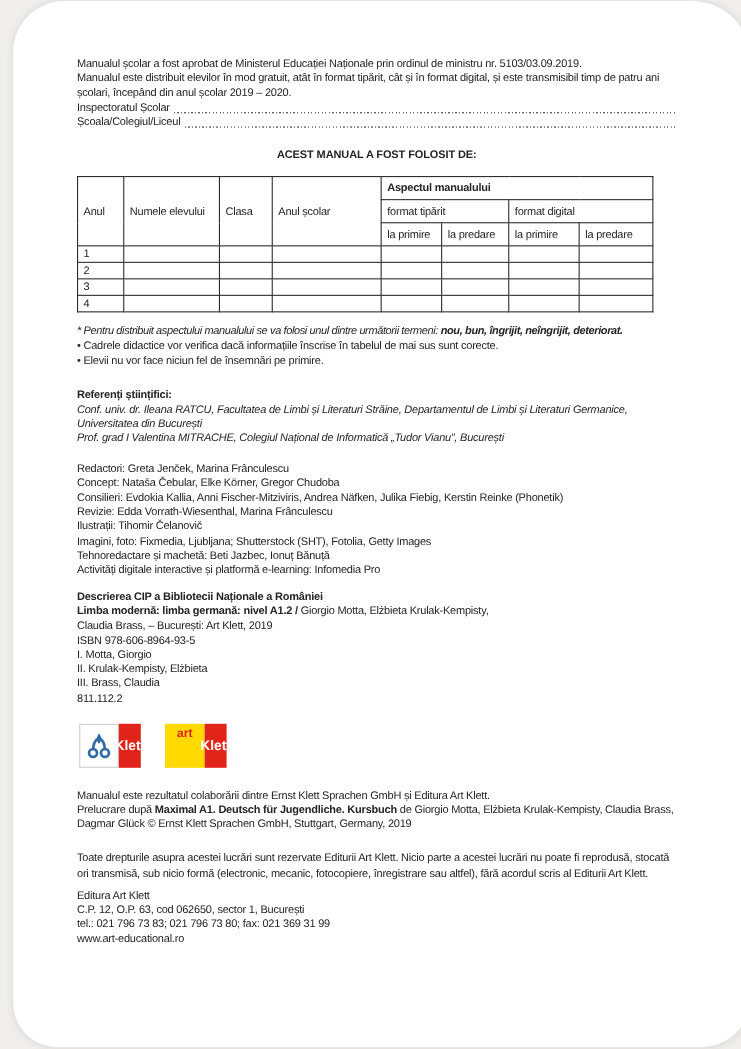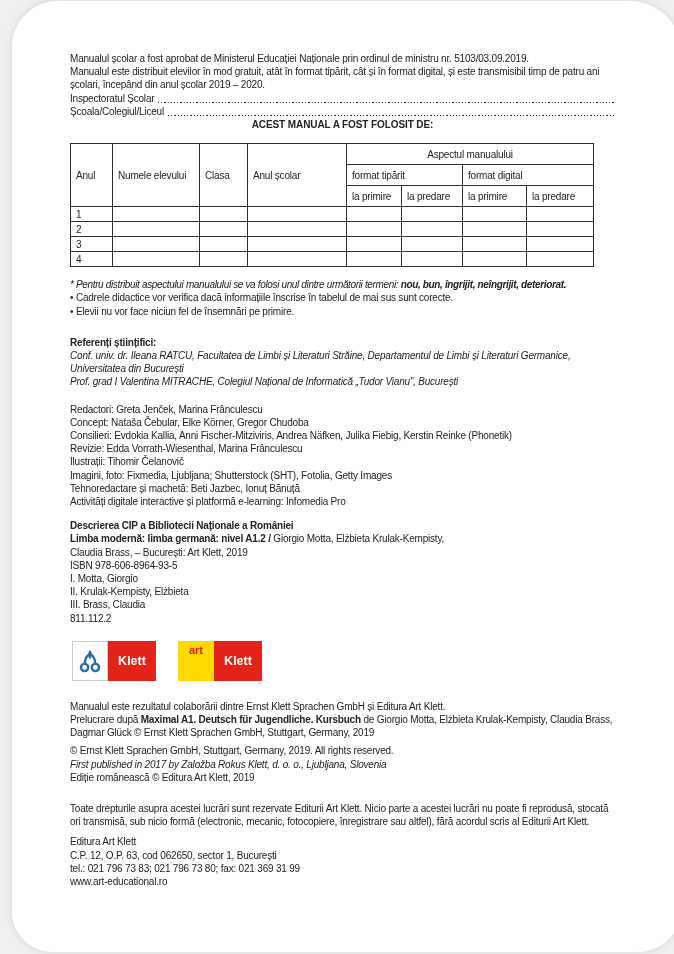--- a/index.html
+++ b/index.html
@@ -23,40 +23,40 @@
   .i{font-style:italic;}
   p{margin:0;}
   
   .leader{display:flex;align-items:flex-end;height:13.2px;}
   .leader .dots{
     flex:1;margin:0 0 2px 4px;height:2px;
     background-image:repeating-linear-gradient(to right,#3c3c3c 0 1.2px,transparent 1.2px 3.2px);
     background-repeat:repeat-x;background-position:0 bottom;background-size:100% 1.2px;
   }
   
-  .table-title{text-align:center;font-weight:bold;letter-spacing:-0.1px;}
+  .table-title{text-align:center;font-weight:bold;margin-top:17px;letter-spacing:-0.1px;}
   table.used{border-collapse:collapse;table-layout:fixed;width:523px;margin-top:12px;}
   table.used td{
     border:1px solid #2e2e2e;padding:0 5px;font-size:10px;letter-spacing:-0.2px;
     text-align:left;vertical-align:middle;color:#242424;
   }
   table.used tr.hr td{height:20px;}
   table.used tr.dr td{height:14px;}
-  table.used td.center{text-align:center;}
+  table.used td.center{text-align:left;font-weight:bold;}
   
   .notes{margin-top:11px;}
   .star-note{letter-spacing:-0.35px;white-space:nowrap;}
   .referents{margin-top:18px;}
   .credits{margin-top:14px;}
   .cip{margin-top:11px;}
   .logos{display:flex;gap:22px;margin-top:16px;margin-left:2px;}
   .logo{display:flex;height:40px;}
   .box{display:flex;align-items:center;justify-content:center;}
   .box.white{width:34px;background:#fff;border:1px solid #cfcfcf;}
-  .box.red{width:48px;background:var(--brand-red);color:#fff;font-weight:bold;font-size:12.5px;letter-spacing:0;}
+  .box.red{width:20px;background:var(--brand-red);color:#fff;font-weight:bold;font-size:12.5px;letter-spacing:0;}
   .box.yellow{width:36px;background:var(--brand-yellow);color:var(--brand-red);font-weight:bold;font-size:11px;align-items:flex-start;padding-top:0;letter-spacing:0;}
   .box.yellow span{margin-top:3px;}
   .box.red span{margin-top:2px;}
   svg .lily{fill:var(--brand-blue);}
   svg .lily-stroke{fill:none;stroke:var(--brand-blue);stroke-width:3.4;stroke-linecap:round;}
   .collab{margin-top:19px;}
   .copyright{margin-top:5px;}
   .rights{margin-top:18px;}
   .address{margin-top:7px;}
 </style>
@@ -215,25 +215,20 @@
       </div>
     </div>
 
     <div class="collab">
       <p>Manualul este rezultatul colaborării dintre Ernst Klett Sprachen GmbH și Editura Art Klett.</p>
       <p>
         <span>Prelucrare după </span><span class="b">Maximal A1. Deutsch für Jugendliche. Kursbuch</span><span> de Giorgio Motta, Elżbieta Krulak-Kempisty, Claudia Brass, Dagmar Glück © Ernst Klett Sprachen GmbH, Stuttgart, Germany, 2019</span>
       </p>
     </div>
 
-    <div class="copyright">
-      <div>© Ernst Klett Sprachen GmbH, Stuttgart, Germany, 2019. All rights reserved.</div>
-      <div class="i">First published in 2017 by Založba Rokus Klett, d. o. o., Ljubljana, Slovenia</div>
-      <div>Ediție românească © Editura Art Klett, 2019</div>
-    </div>
 
     <p class="rights">Toate drepturile asupra acestei lucrări sunt rezervate Editurii Art Klett. Nicio parte a acestei lucrări nu poate fi reprodusă, stocată ori transmisă, sub nicio formă (electronic, mecanic, fotocopiere, înregistrare sau altfel), fără acordul scris al Editurii Art Klett.</p>
 
     <div class="address">
       <div>Editura Art Klett</div>
       <div>C.P. 12, O.P. 63, cod 062650, sector 1, București</div>
       <div>tel.: 021 796 73 83; 021 796 73 80; fax: 021 369 31 99</div>
       <div>www.art-educational.ro</div>
     </div>
 

